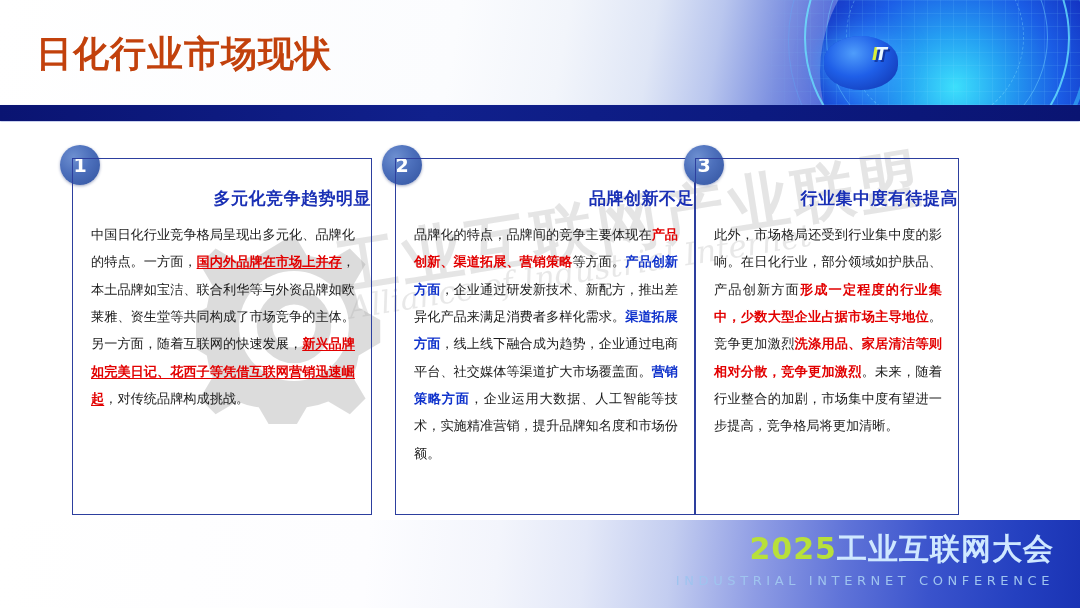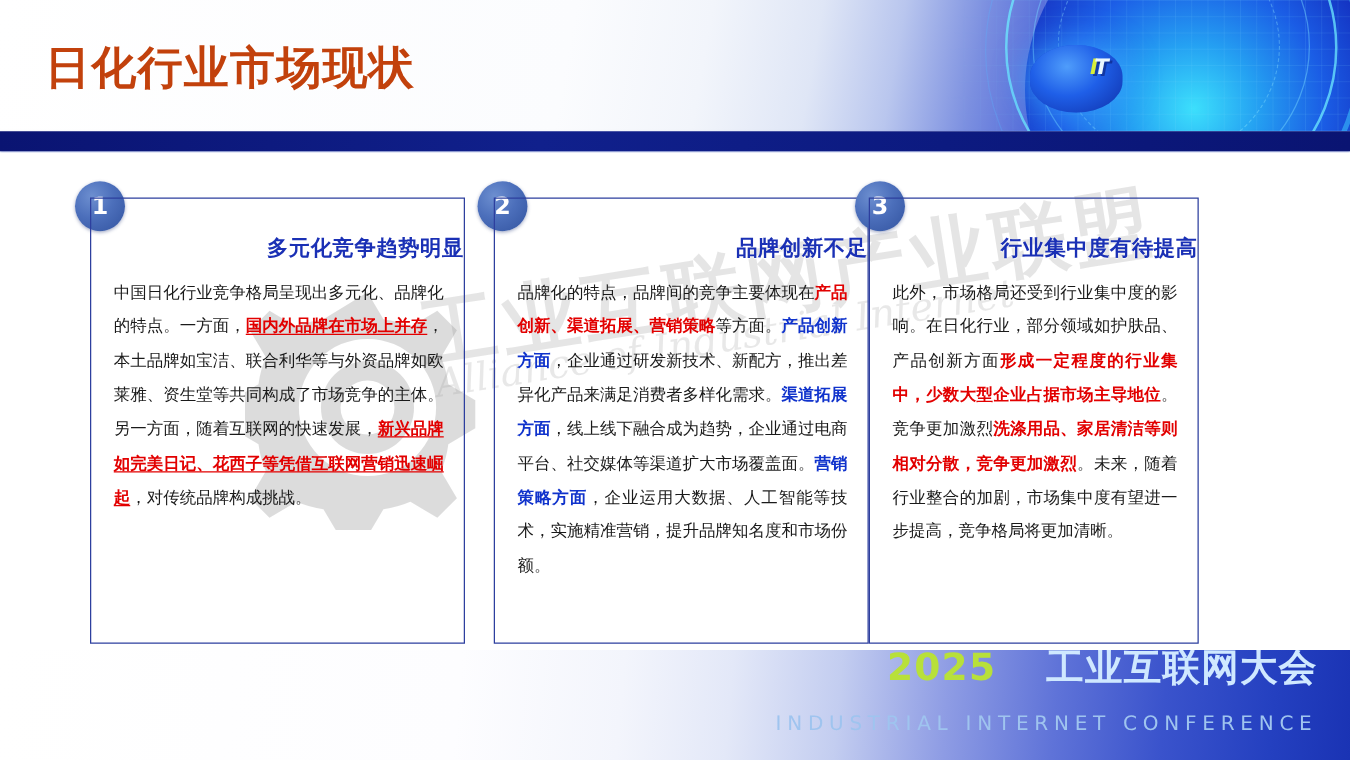--- a/index.html
+++ b/index.html
@@ -124,23 +124,23 @@
   
   .footer{
     position:absolute;left:0;bottom:0;width:1080px;height:88px;overflow:hidden;
     background:linear-gradient(95deg,#ffffff 0%,#fdfdff 34%,#f3f5fc 46%,#e3e8f8 54%,#c3cdf0 62%,#8e9ce4 70%,#5f73d8 78%,#3a53cc 86%,#2440c0 94%,#1a33b4 100%);
   }
   .footer-logo{
     position:absolute;right:26px;bottom:20px;text-align:right;white-space:nowrap;
   }
   .footer-logo .main{font-size:30px;font-weight:bold;letter-spacing:1px;line-height:1;}
   .footer-logo .yr{color:#b8e03a;}
-  .footer-logo .cn{color:#cfe8ff;margin-left:40px;}
+  .footer-logo .cn{color:#cfe8ff;}
   .footer-logo .sub{
-    margin-top:19px;font-size:16px;letter-spacing:4.6px;color:#9fc4ef;
+    margin-top:9px;font-size:13px;letter-spacing:4.6px;color:#9fc4ef;
   }
 </style>
 </head>
 <body>
 
 <div class="header">
   <div class="header-bg"></div>
 
   <div class="tech-art">
     <div class="glow"></div>

